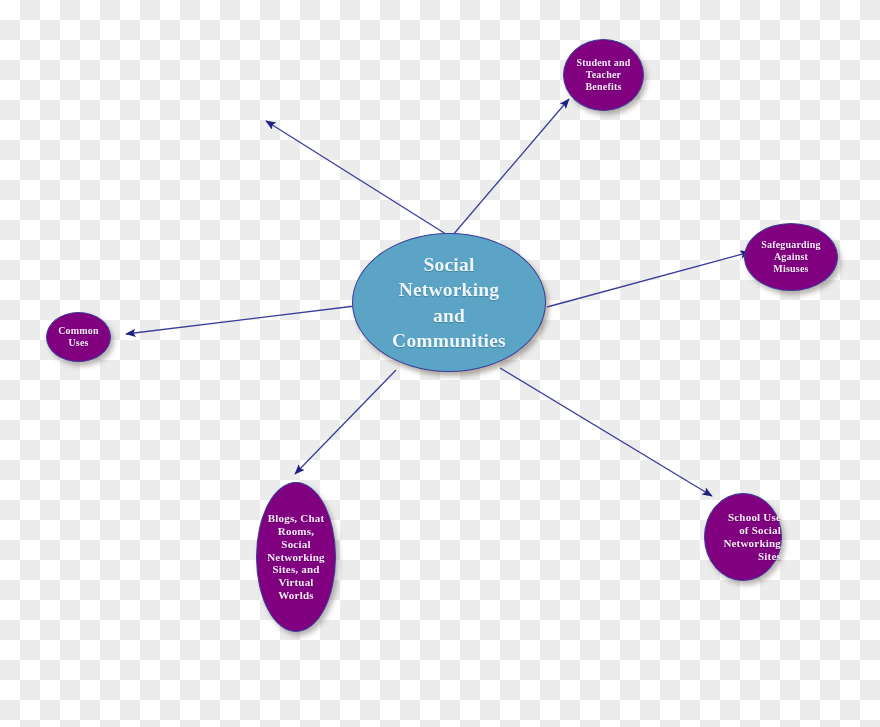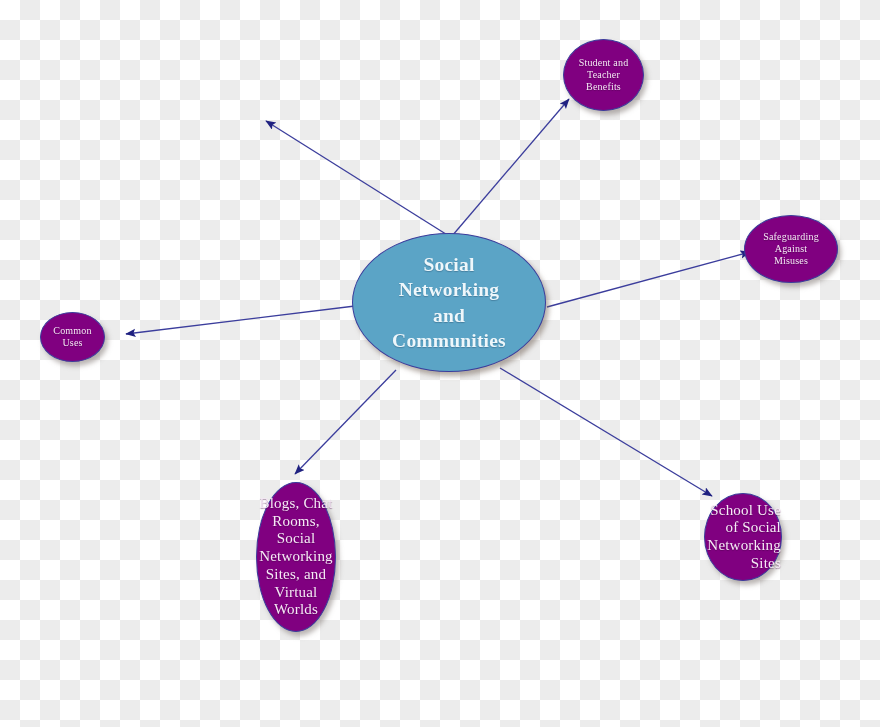--- a/index.html
+++ b/index.html
@@ -31,20 +31,21 @@
   }
   .node {
     position: absolute;
     display: flex;
     align-items: center;
     justify-content: center;
     text-align: center;
     border-radius: 50%;
     box-sizing: border-box;
     color: #ffffff;
+    font-weight: bold;
   }
   .node-label {
     display: block;
     width: 100%;
     white-space: pre-line;
     line-height: 1.18;
     letter-spacing: 0.2px;
   }
   .node-central {
     background: #5ba4c6;
@@ -57,21 +58,21 @@
   }
   .node-central .node-label { line-height: 1.30; }
   .node-branch {
     background: #800080;
     border: 1.5px solid #3b3d9c;
     box-shadow: 3px 4px 5px rgba(120,110,105,0.5);
     color: #f6e9f6;
     font-size: 10px;
     text-shadow: 0 1px 1px rgba(60,0,60,0.45);
   }
-  .node-branch.small-text { font-size: 15px; }
+  .node-branch.small-text { font-size: 11px; }
 </style>
 </head>
 <body>
 
 <div id="canvas">
 
   <svg id="edges" viewBox="0 0 880 727" width="880" height="727">
     <defs>
       <marker id="arrowhead" markerWidth="9" markerHeight="9" refX="7.4" refY="3.2" orient="auto" markerUnits="strokeWidth">
         <path d="M0,0 L8,3.2 L0,6.4 L1.6,3.2 Z" fill="#1f2180"></path>
@@ -98,27 +99,27 @@
 Communities</span>
   </div>
 
 
   <div class="node node-branch" style="left:563px; top:39px; width:81px; height:72px;">
     <span class="node-label">Student and
 Teacher
 Benefits</span>
   </div>
 
-  <div class="node node-branch" style="left:744px; top:215px; width:94px; height:68px;">
+  <div class="node node-branch" style="left:744px; top:223px; width:94px; height:68px;">
     <span class="node-label">Safeguarding
 Against
 Misuses</span>
   </div>
 
-  <div class="node node-branch" style="left:40px; top:312px; width:65px; height:50px;">
+  <div class="node node-branch" style="left:46px; top:312px; width:65px; height:50px;">
     <span class="node-label">Common
 Uses</span>
   </div>
 
   <div class="node node-branch small-text" style="left:256px; top:482px; width:80px; height:150px;">
     <span class="node-label">Blogs, Chat
 Rooms,
 Social
 Networking
 Sites, and

